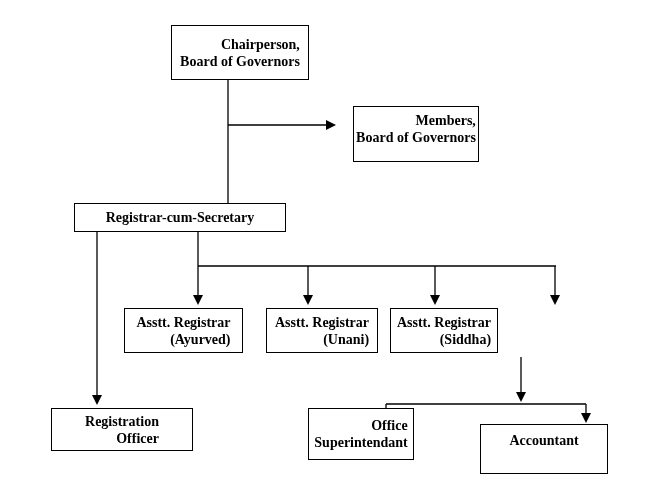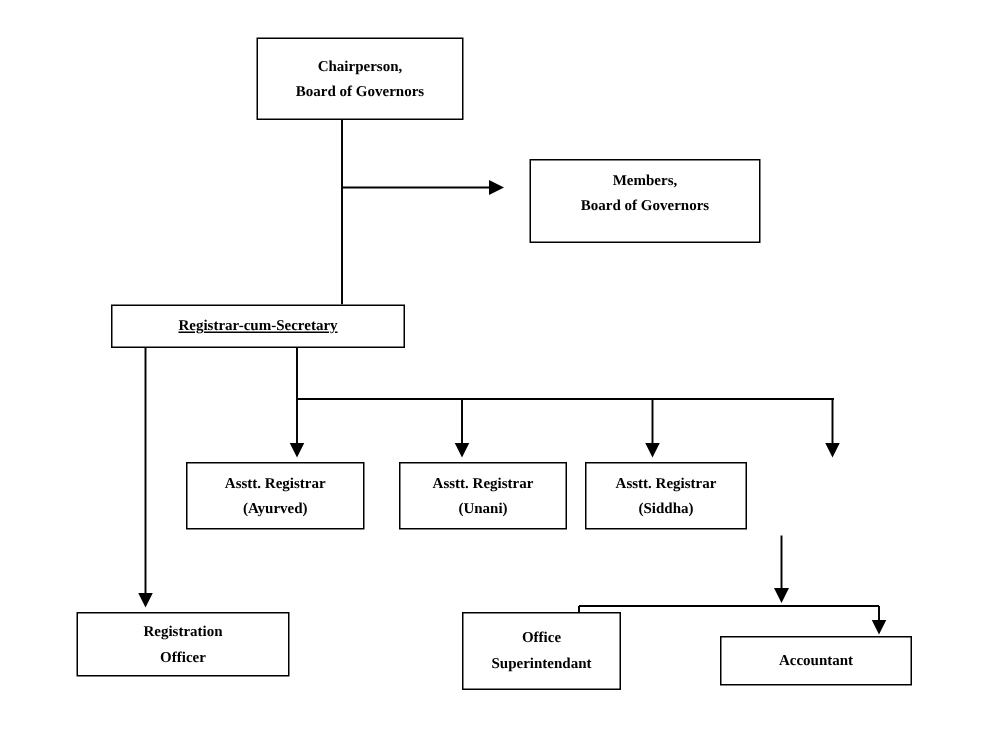--- a/index.html
+++ b/index.html
@@ -31,37 +31,37 @@
   }
   .node {
     position: absolute;
     box-sizing: border-box;
     border: 1.4px solid #000000;
     background: #ffffff;
     color: #000000;
     display: flex;
     align-items: center;
     justify-content: center;
-    text-align: center;
+    text-align: right;
     font-weight: bold;
-    font-size: 10px;
+    font-size: 14px;
     line-height: 17px;
     white-space: pre-line;
   }
   
   .n-chairperson     { left: 171px; top:  25px; width: 138px; height: 55px; }
-  .n-members         { left: 353px; top: 106px; width: 154px; height: 56px; padding-bottom: 10px; }
-  .n-registrar       { left:  74px; top: 203px; width: 196px; height: 29px; text-decoration: underline; }
+  .n-members         { left: 353px; top: 106px; width: 126px; height: 56px; padding-bottom: 10px; }
+  .n-registrar       { left:  74px; top: 203px; width: 212px; height: 29px; }
   .n-ayurved         { left: 124px; top: 308px; width: 119px; height: 45px; }
   .n-unani           { left: 266px; top: 308px; width: 112px; height: 45px; }
   .n-siddha          { left: 390px; top: 308px; width: 108px; height: 45px; }
   .n-secretary       { left: 516px; top: 309px; width: 110px; height: 48px; }
   .n-regofficer      { left:  51px; top: 408px; width: 142px; height: 43px; }
   .n-superintendant  { left: 308px; top: 408px; width: 106px; height: 52px; }
-  .n-accountant      { left: 480px; top: 424px; width: 128px; height: 33px;
+  .n-accountant      { left: 480px; top: 424px; width: 128px; height: 50px;
                        align-items: flex-start; padding-top: 7px; }
 </style>
 </head>
 <body>
 
 <div class="canvas">
 
   <svg class="wires" width="667" height="492" viewBox="0 0 667 492" xmlns="http://www.w3.org/2000/svg">
     <defs>
       <marker id="arrow" markerUnits="userSpaceOnUse" markerWidth="12" markerHeight="12" refX="1" refY="5" orient="auto">

